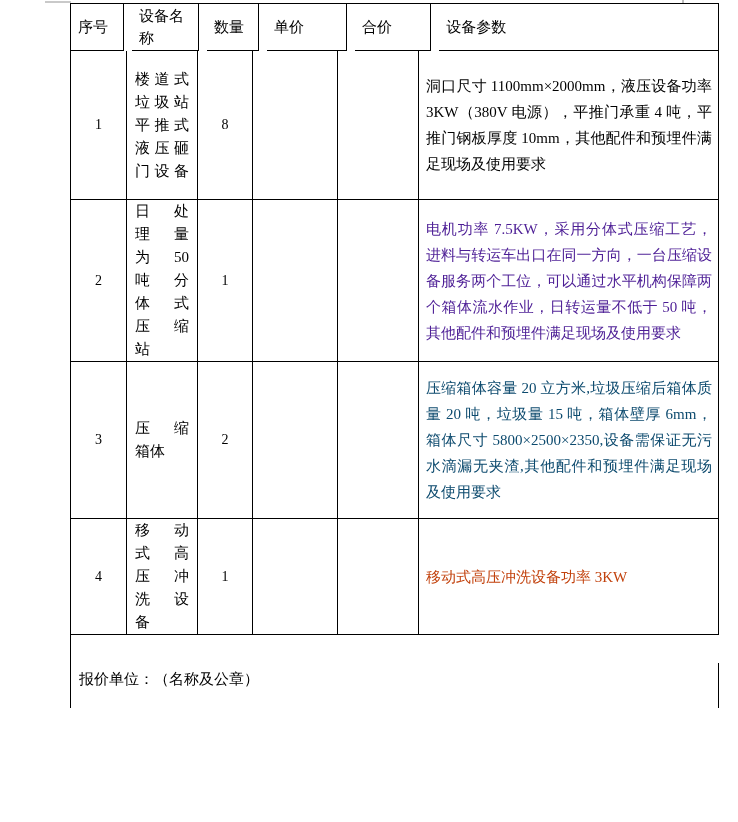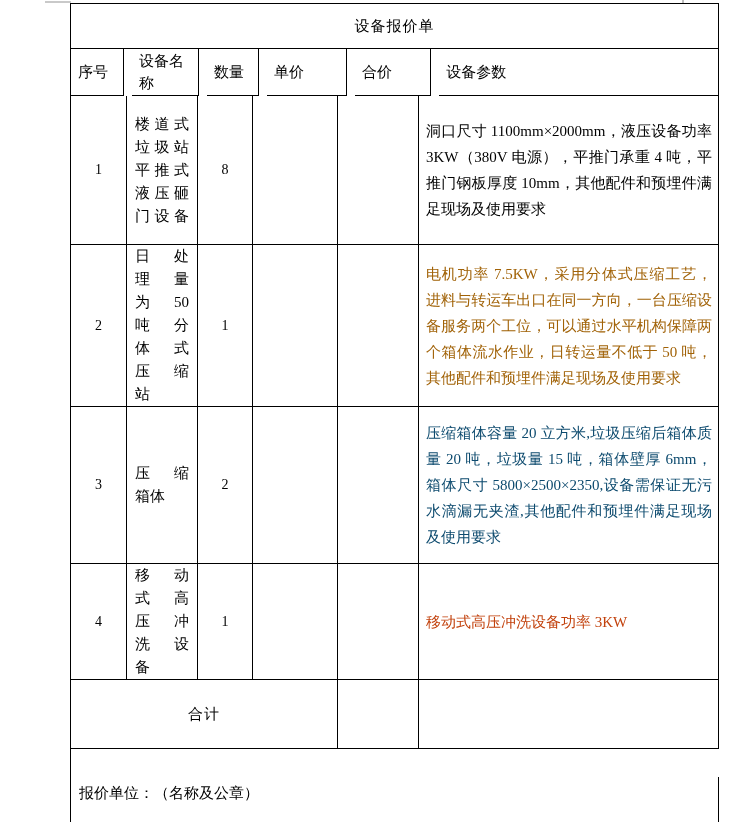--- a/index.html
+++ b/index.html
@@ -110,23 +110,20 @@
   }
 </style>
 </head>
 <body>
 
 <div class="crop-artifact-left"></div>
 <div class="crop-artifact-tick"></div>
 
 <div class="quote-table">
 
-  <div class="row h-title">
-    <div class="cell w-full title-cell">设备报价单</div>
-  </div>
 
   <div class="row h-header">
     <div class="cell w-index header-cell">序号</div>
     <div class="cell w-name header-cell">设备名称</div>
     <div class="cell w-qty header-cell">数量</div>
     <div class="cell w-unit header-cell">单价</div>
     <div class="cell w-total header-cell">合价</div>
     <div class="cell w-params header-cell">设备参数</div>
   </div>
 
@@ -195,21 +192,21 @@
           <span>缩</span>
         </div>
       <div class="name-line last-left">
           <span>站</span>
         </div>
     </div>
     <div class="cell w-qty num-cell">1</div>
     <div class="cell w-unit empty-cell"></div>
     <div class="cell w-total empty-cell"></div>
     <div class="cell w-params params-cell">
-      <div class="param-text" style="color: #a16207;">电机功率 7.5KW，采用分体式压缩工艺，进料与转运车出口在同一方向，一台压缩设备服务两个工位，可以通过水平机构保障两个箱体流水作业，日转运量不低于 50 吨，其他配件和预埋件满足现场及使用要求</div>
+      <div class="param-text" style="color: #4c1d95;">电机功率 7.5KW，采用分体式压缩工艺，进料与转运车出口在同一方向，一台压缩设备服务两个工位，可以通过水平机构保障两个箱体流水作业，日转运量不低于 50 吨，其他配件和预埋件满足现场及使用要求</div>
     </div>
   </div>
 
   <div class="row h-r3">
     <div class="cell w-index num-cell">3</div>
     <div class="cell w-name name-cell">
       <div class="name-line">
           <span>压</span>
           <span>缩</span>
         </div>
@@ -249,23 +246,18 @@
         </div>
     </div>
     <div class="cell w-qty num-cell">1</div>
     <div class="cell w-unit empty-cell"></div>
     <div class="cell w-total empty-cell"></div>
     <div class="cell w-params params-cell">
       <div class="param-text" style="color: #c2410c;">移动式高压冲洗设备功率 3KW</div>
     </div>
   </div>
 
-  <div class="row h-sum">
-    <div class="cell w-merge4 sum-cell">合计</div>
-    <div class="cell w-total empty-cell"></div>
-    <div class="cell w-params empty-cell"></div>
-  </div>
 
   <div class="row h-foot">
     <div class="cell w-full no-bb foot-cell">报价单位：（名称及公章）</div>
   </div>
 
 </div>
 
 </body></html>

